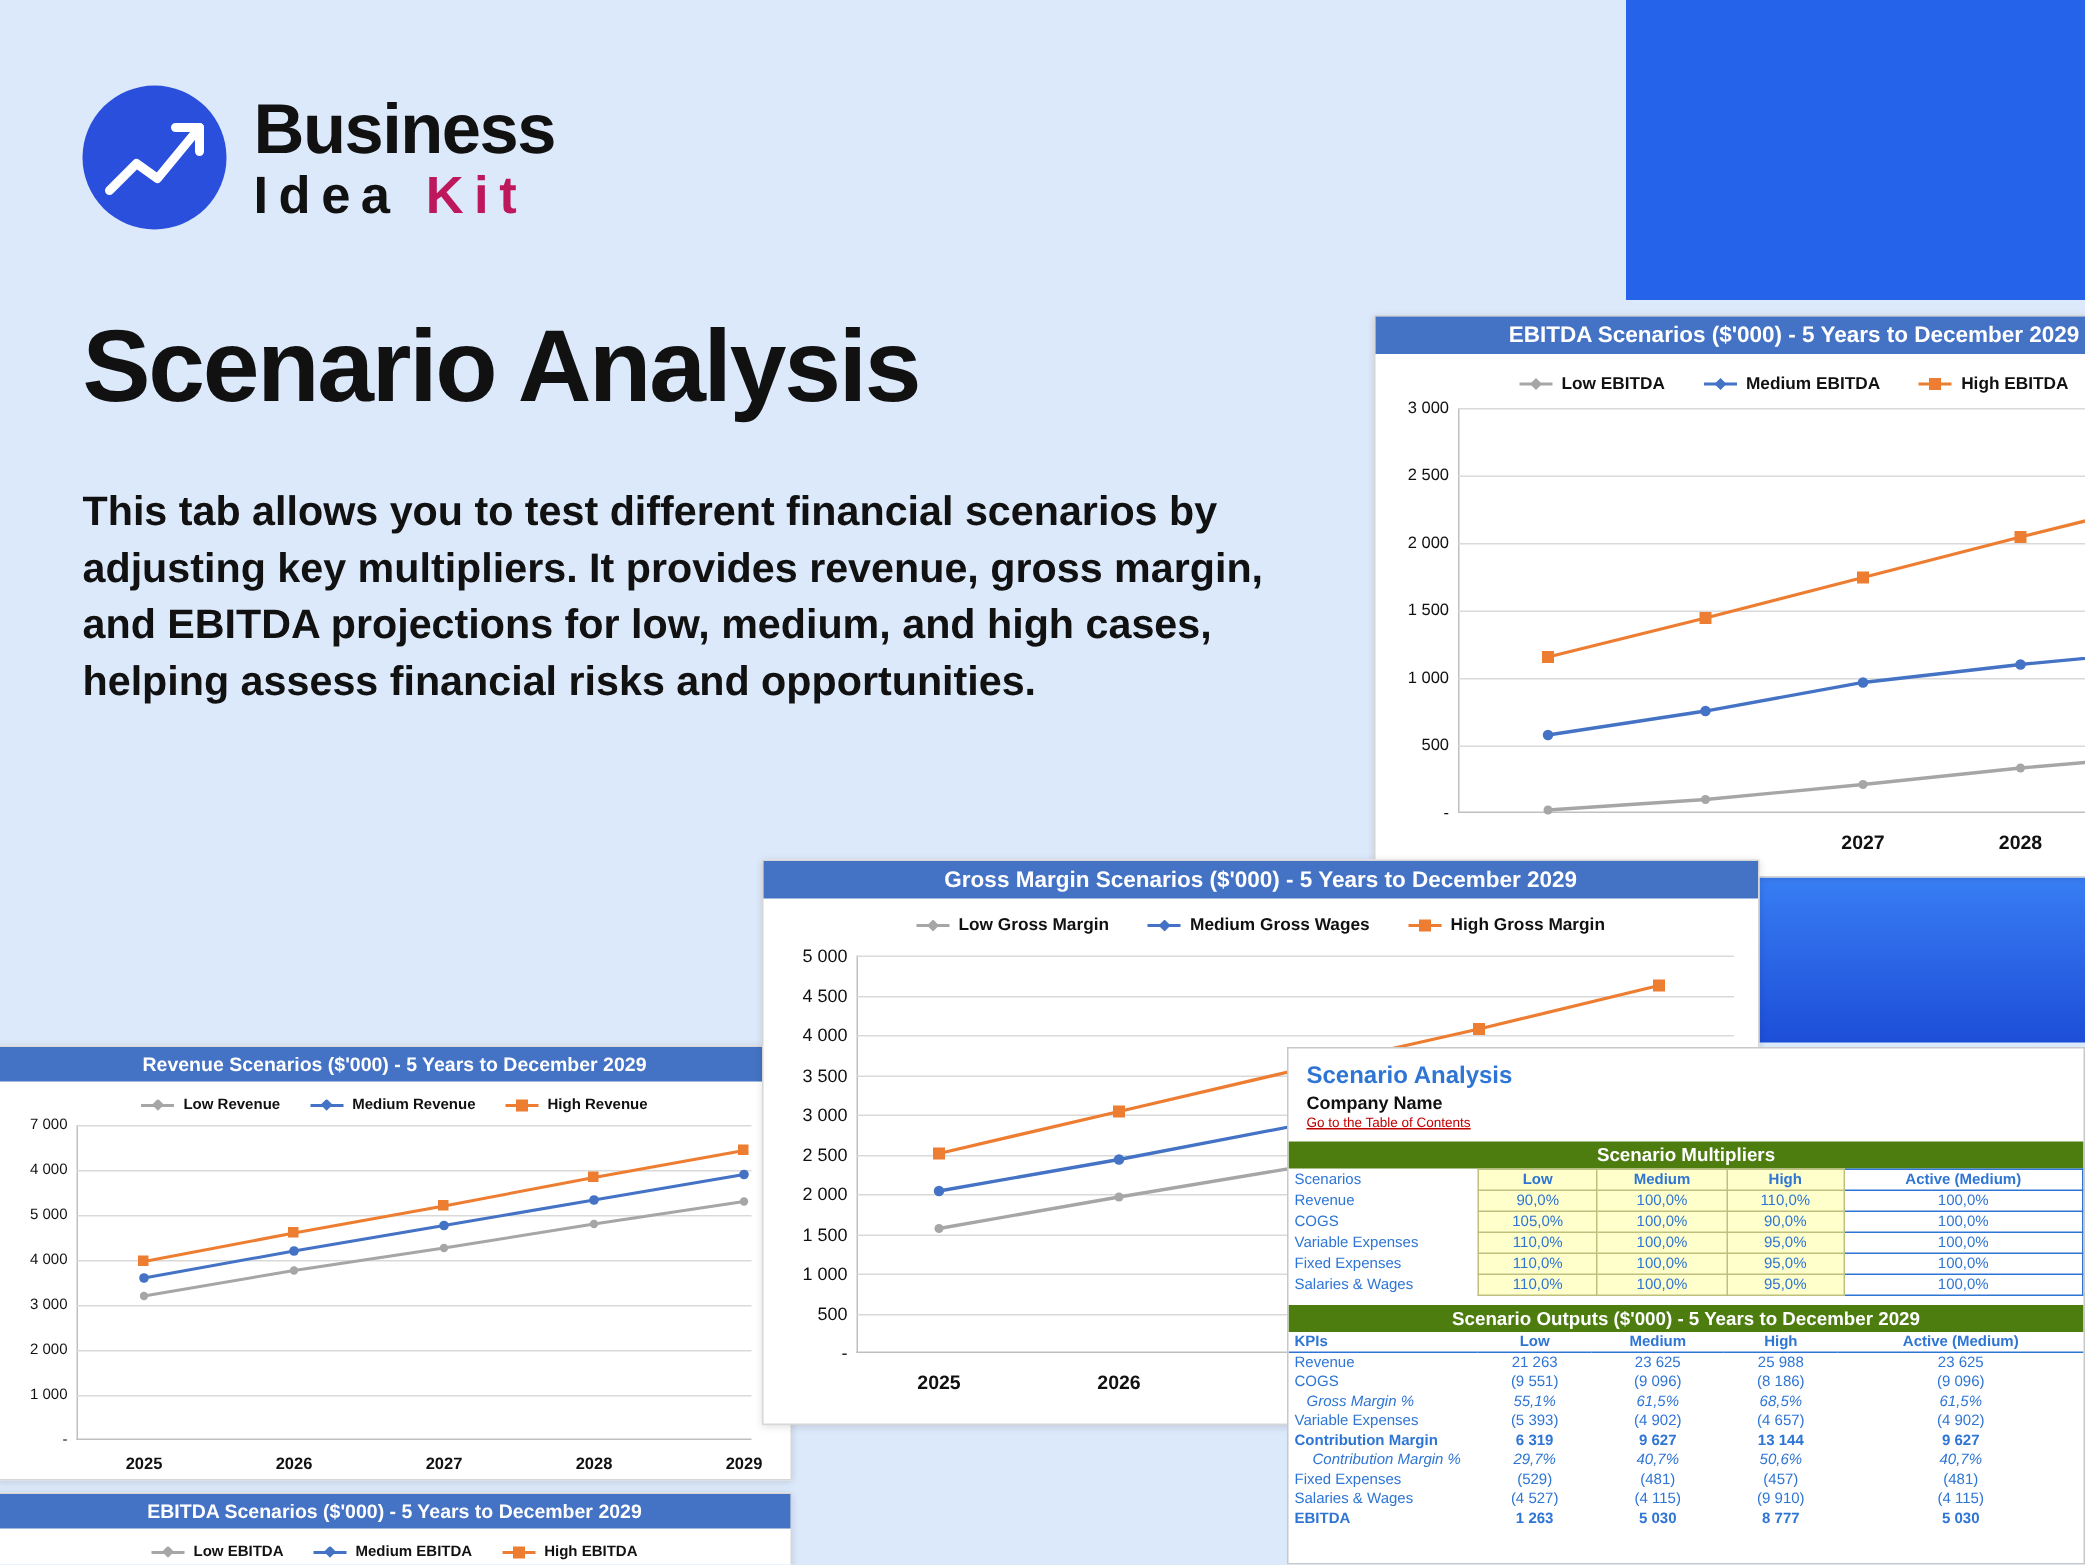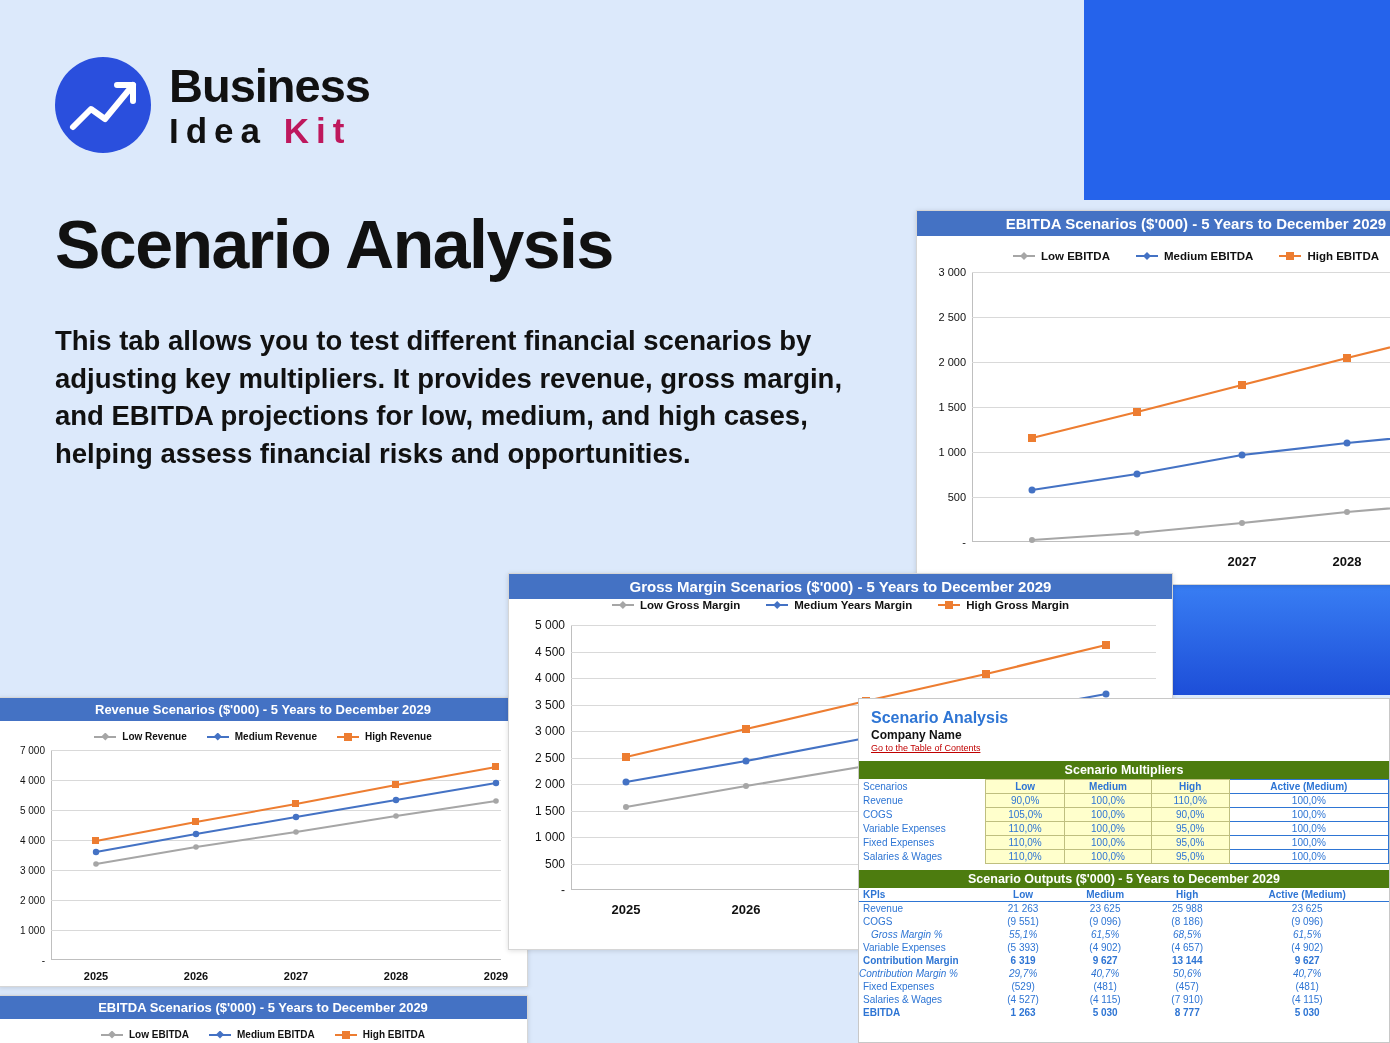--- a/index.html
+++ b/index.html
@@ -221,28 +221,28 @@
       </div>
     <div class="item">
         <span class="mk orange"></span>
         <span>High EBITDA</span>
       </div>
   </div>
 </div>
 
 <div class="card" style="left:508px;top:573px;width:665px;height:377px;">
   <div class="card-title" style="font-size:15px;padding:4px 0;">Gross Margin Scenarios ($'000) - 5 Years to December 2029</div>
-  <div class="legend" style="font-size:11.5px;">
+  <div class="legend" style="margin-top:12px;font-size:11.5px;">
     <div class="item">
         <span class="mk gray"></span>
         <span>Low Gross Margin</span>
       </div>
     <div class="item">
         <span class="mk blue"></span>
-        <span>Medium Years Margin</span>
+        <span>Medium Gross Wages</span>
       </div>
     <div class="item">
         <span class="mk orange"></span>
         <span>High Gross Margin</span>
       </div>
   </div>
   <div class="plot" style="left:62px;top:14px;width:585px;height:265px;font-size:12px;">
     <div class="axis-y"></div>
     <div class="axis-x"></div>
     <div class="gl" style="top:0px;"></div>
@@ -390,38 +390,38 @@
       <td class="num">(4 902)</td>
     </tr>
     <tr class="boldrow">
       <td class="lbl">Contribution Margin</td>
       <td class="num">6 319</td>
       <td class="num">9 627</td>
       <td class="num">13 144</td>
       <td class="num">9 627</td>
     </tr>
     <tr class="ital">
-      <td class="lbl" style="padding-left:0;">Contribution Margin %</td>
+      <td class="lbl" style="padding-left:16px;">Contribution Margin %</td>
       <td class="num">29,7%</td>
       <td class="num">40,7%</td>
       <td class="num">50,6%</td>
       <td class="num">40,7%</td>
     </tr>
     <tr>
       <td class="lbl">Fixed Expenses</td>
       <td class="num">(529)</td>
       <td class="num">(481)</td>
       <td class="num">(457)</td>
       <td class="num">(481)</td>
     </tr>
     <tr>
       <td class="lbl">Salaries &amp; Wages</td>
       <td class="num">(4 527)</td>
       <td class="num">(4 115)</td>
-      <td class="num">(7 910)</td>
+      <td class="num">(9 910)</td>
       <td class="num">(4 115)</td>
     </tr>
     <tr class="boldrow">
       <td class="lbl">EBITDA</td>
       <td class="num">1 263</td>
       <td class="num">5 030</td>
       <td class="num">8 777</td>
       <td class="num">5 030</td>
     </tr>
   </tbody>

